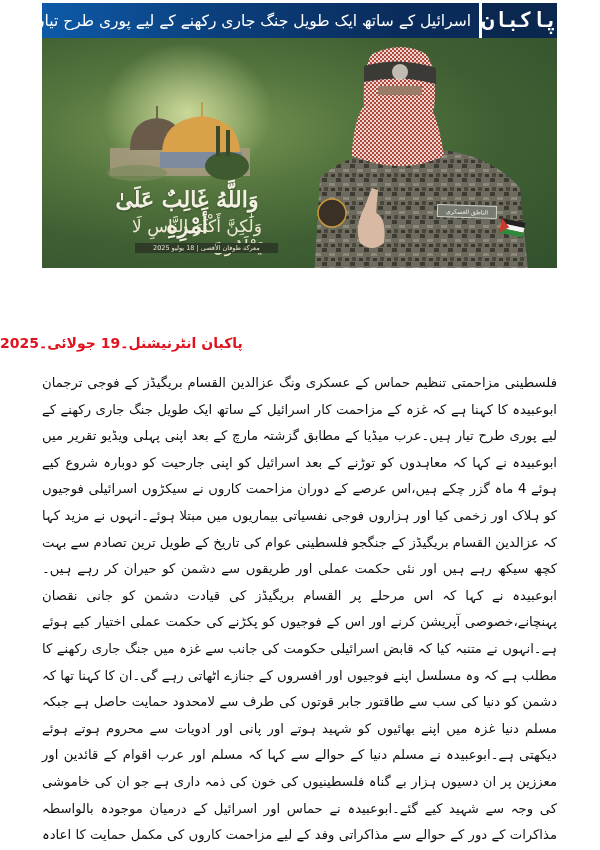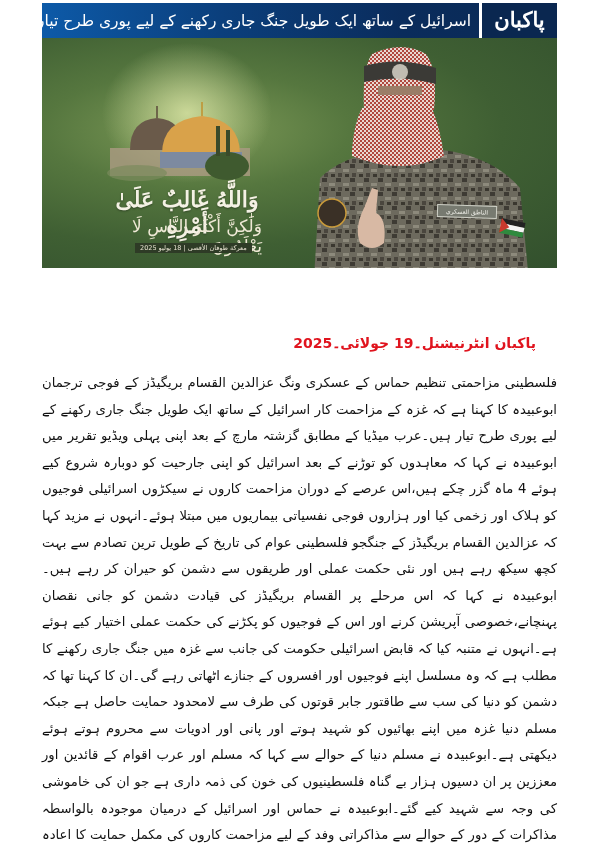--- a/index.html
+++ b/index.html
@@ -8,21 +8,21 @@
     .header {
       position: absolute; left: 42px; top: 3px; width: 515px; height: 35px;
       background: linear-gradient(90deg, #0d5aa8 0%, #0b3f7c 35%, #0a2c5c 70%, #0a2a55 100%);
       display: flex; flex-direction: row-reverse; align-items: center;
     }
     .logo-box {
       height: 35px; width: 78px; background: #0a2750;
       display: flex; align-items: center; justify-content: center;
       color: #ffffff; font-weight: bold; font-size: 21px;
       border-left: 3px solid #ffffff; box-sizing: border-box;
-      font-family: Liberation Serif, serif;
+      font-family: Liberation Mono, monospace;
     }
     .headline {
       flex: 1; direction: rtl; text-align: right; color: #ffffff;
       font-size: 15.5px; padding-right: 8px; white-space: nowrap; overflow: hidden;
       font-family: "DejaVu Sans", sans-serif;
     }
 
     .photo {
       position: absolute; left: 42px; top: 38px; width: 515px; height: 230px;
       background: radial-gradient(ellipse at 30% 40%, #7d9a57 0%, #56773f 30%, #3f5f33 60%, #32502d 100%);
@@ -34,32 +34,32 @@
       direction: rtl; color: #f4f1e4; font-size: 22px; font-weight: bold;
       font-family: "DejaVu Serif", serif; text-shadow: 0 1px 2px rgba(0,0,0,0.35);
     }
     .ar-sub {
       position: absolute; left: 70px; top: 178px; width: 150px; text-align: right;
       direction: rtl; color: #efe9d6; font-size: 17px; font-weight: normal;
       font-family: "DejaVu Serif", serif;
     }
     .ar-date {
       position: absolute; left: 93px; top: 205px; direction: rtl;
-      background: #2e3b26; color: #e8e4d2; font-size: 6.5px; padding: 1px 5px;
+      background: #2e3b26; color: #e8e4d2; font-size: 6.5px; padding: 1px 18px;
       font-family: "DejaVu Sans", sans-serif; white-space: nowrap;
     }
     .badge-name {
       position: absolute; left: 395px; top: 167px; width: 58px; height: 11px;
       background: #777a70; border: 1px solid #cfd0c6; color: #f1f1ea;
       font-size: 6px; text-align: center; line-height: 11px; direction: rtl;
       font-family: "DejaVu Sans", sans-serif; transform: rotate(2deg);
     }
 
     .dateline {
-      position: absolute; left: 0; width: 536px; top: 335px; text-align: right;
+      position: absolute; left: 0; width: 536px; top: 335px; text-align: left;
       direction: rtl; color: #e0141e; font-size: 14px; font-weight: bold;
       font-family: "DejaVu Sans", sans-serif;
     }
 
     .body-text {
       position: absolute; left: 42px; top: 370px; width: 515px;
       direction: rtl; text-align: justify; text-align-last: right;
       color: #111111; font-size: 13.2px; line-height: 26.6px;
       font-family: "DejaVu Sans", sans-serif;
     }

